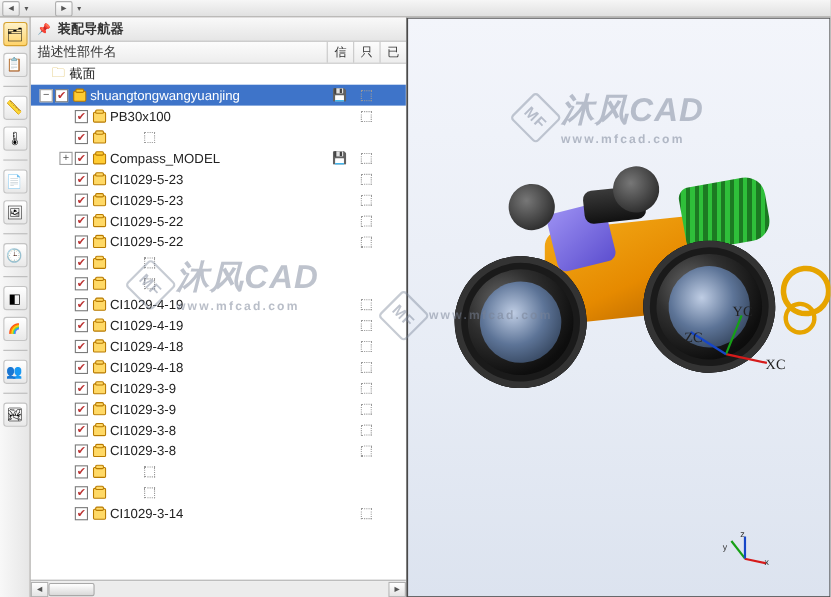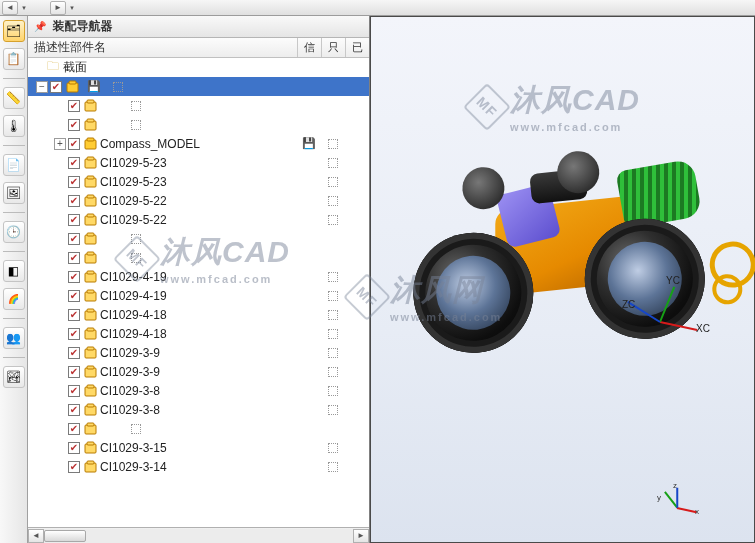--- a/index.html
+++ b/index.html
@@ -44,21 +44,21 @@
 .hsbtn{width:16px;height:14px;border:1px solid #b0b0b0;background:linear-gradient(#fff,#e4e4e4);display:flex;align-items:center;justify-content:center;font-size:8px;color:#555;}
 .hstrack{flex:1;height:14px;background:#ececec;position:relative;}
 .hsthumb{position:absolute;left:0;width:42px;height:12px;top:1px;background:linear-gradient(#fff,#d9d9d9);border:1px solid #a8a8a8;border-radius:2px;}
 
 
 .viewport{ position:absolute; top:16px; left:370px; right:0; bottom:0; background:linear-gradient(180deg,#f3f5fb 0%,#e7ecf5 60%,#dce3ef 100%); overflow:hidden;}
 .vp-border{position:absolute;inset:0;border:1px solid #4a4a4a;}
 .triad-main{position:absolute; left:250px; top:265px; width:80px;height:80px;}
 .triad-main .ax{position:absolute;left:40px;top:40px;width:38px;height:2px;transform-origin:left center;}
 .axx{background:#d61a1a;transform:rotate(12deg);} .axy{background:#16a016;transform:rotate(-68deg);} .axz{background:#1646c8;transform:rotate(-148deg);}
-.triad-main .lbl{position:absolute;font-size:10px;font-family:Liberation Sans, sans-serif;color:#222;}
+.triad-main .lbl{position:absolute;font-size:13px;font-family:Liberation Serif, serif;color:#222;}
 .triad-small{position:absolute;right:56px;bottom:14px;width:44px;height:44px;}
 .triad-small .ax{position:absolute;left:22px;top:22px;width:20px;height:1.5px;transform-origin:left center;}
 .triad-small .lbl{position:absolute;font-size:8px;color:#333;}
 
 
 .model{position:absolute;left:40px;top:130px;width:330px;height:220px;transform:rotate(-6deg);}
 .barrel{position:absolute;width:120px;height:120px;border-radius:50%;background:radial-gradient(circle at 38% 34%,#6a6a6a 0%,#2f2f2f 30%,#0e0e0e 62%,#000 100%);box-shadow:inset 0 0 0 6px #333,inset 0 0 0 12px #1a1a1a;}
 .barrel.l{left:0;top:76px;}
 .barrel.r{left:172px;top:80px;}
 .lens{position:absolute;width:74px;height:74px;border-radius:50%;left:23px;top:23px;background:radial-gradient(circle at 42% 38%,#bfcde4 0%,#5d7497 46%,#1d2a3d 100%);} 
@@ -132,36 +132,38 @@
         <div class="row sel">
           <span class="indent" style="width:8px"></span>
           <span class="exp">−</span>
           <span class="chk">✔</span>
           <span class="ico ico-assy">
             <svg width="13" height="13">
               <rect x="1" y="3" width="11" height="9" rx="1"></rect>
               <rect x="3" y="1" width="7" height="3" rx="1"></rect>
             </svg>
           </span>
+          <span class="label">shuangtongwangyuanjing</span>
           <span class="c-sav on">💾</span>
           <span class="c-ro">
             <span class="dotsq"></span>
           </span>
           <span class="c-ro"></span>
         </div>
         <div class="row">
           <span class="indent" style="width:26px"></span>
           <span class="exp-empty"></span>
           <span class="chk">✔</span>
           <span class="ico ico-part">
             <svg width="13" height="13">
               <rect x="1" y="3" width="11" height="9" rx="1"></rect>
               <rect x="3" y="1" width="7" height="3" rx="1"></rect>
             </svg>
           </span>
+          <span class="label">PB30x100</span>
           <span class="c-sav"></span>
           <span class="c-ro">
             <span class="dotsq"></span>
           </span>
           <span class="c-ro"></span>
         </div>
         <div class="row">
           <span class="indent" style="width:26px"></span>
           <span class="exp-empty"></span>
           <span class="chk">✔</span>
@@ -449,21 +451,20 @@
         <div class="row">
           <span class="indent" style="width:26px"></span>
           <span class="exp-empty"></span>
           <span class="chk">✔</span>
           <span class="ico ico-part">
             <svg width="13" height="13">
               <rect x="1" y="3" width="11" height="9" rx="1"></rect>
               <rect x="3" y="1" width="7" height="3" rx="1"></rect>
             </svg>
           </span>
-          <span class="label">CI1029-3-15</span>
           <span class="c-sav"></span>
           <span class="c-ro">
             <span class="dotsq"></span>
           </span>
           <span class="c-ro"></span>
         </div>
         <div class="row">
           <span class="indent" style="width:26px"></span>
           <span class="exp-empty"></span>
           <span class="chk">✔</span>
@@ -530,14 +531,14 @@
 <div class="wm wm1">
   <div class="wm-logo">MF</div>
   <div><span>沐风CAD</span><span class="sub">www.mfcad.com</span></div>
 </div>
 <div class="wm wm2">
   <div class="wm-logo">MF</div>
   <div><span>沐风CAD</span><span class="sub">www.mfcad.com</span></div>
 </div>
 <div class="wm wm3">
   <div class="wm-logo">MF</div>
-  <div><span>沐风网</span><span class="sub">www.mfcad.com</span></div>
+  <div><span class="sub">www.mfcad.com</span></div>
 </div>
 
 </body></html>

